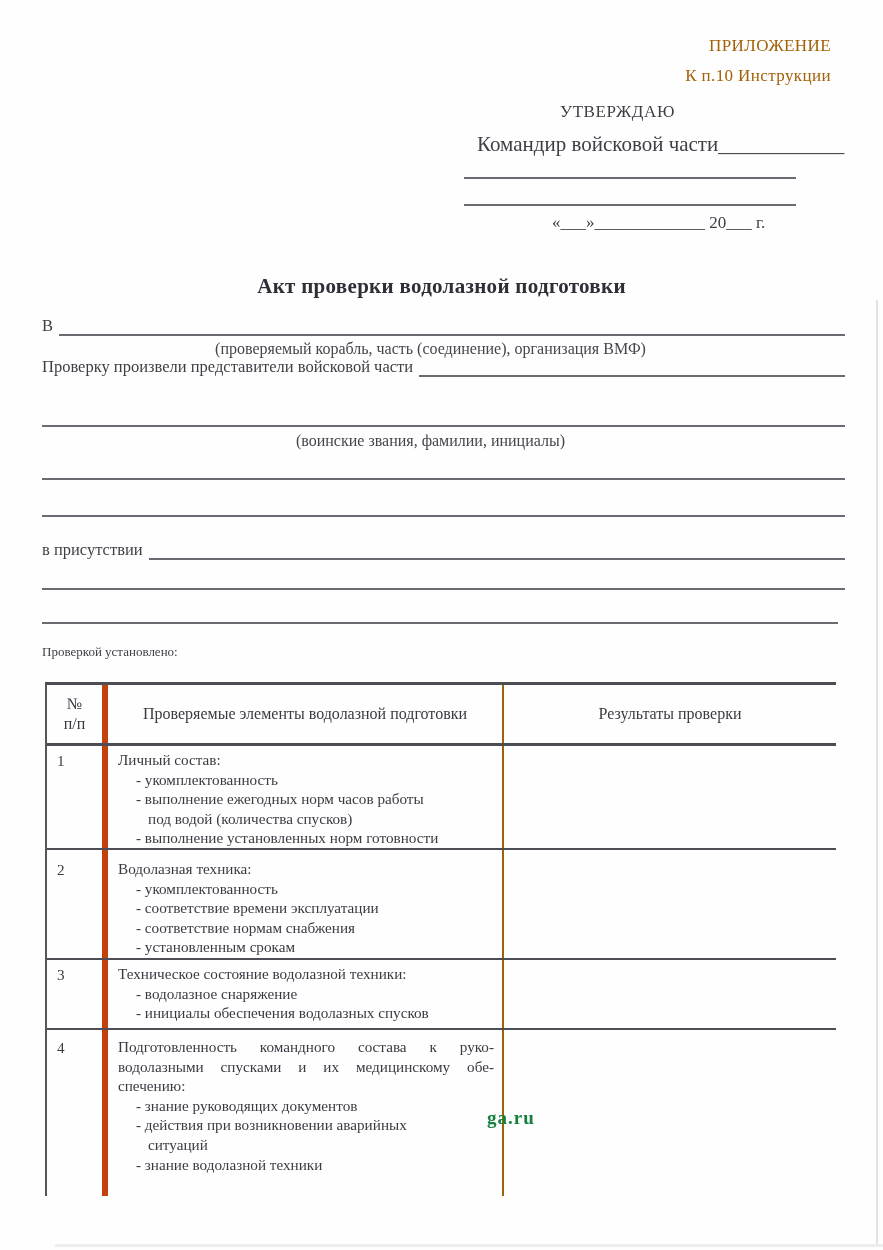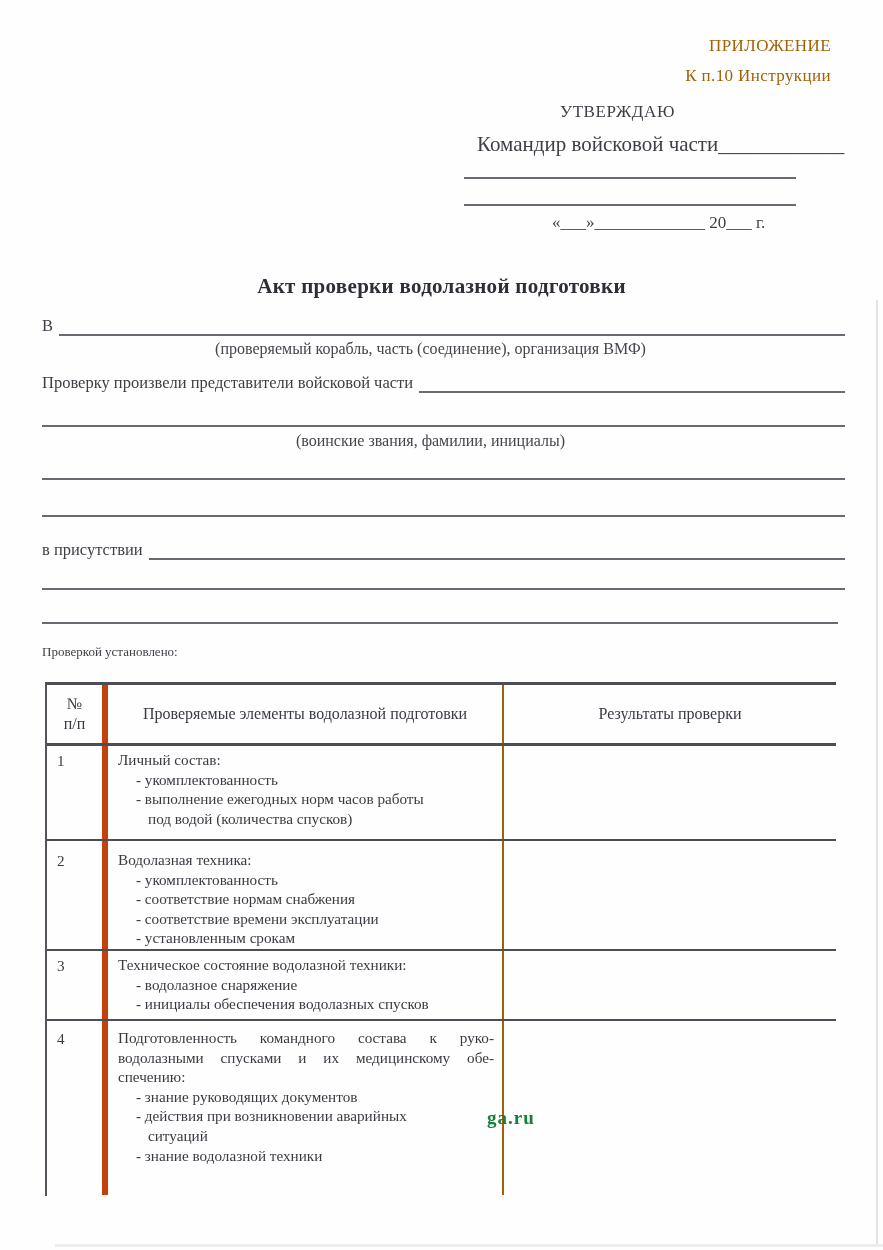--- a/index.html
+++ b/index.html
@@ -77,21 +77,21 @@
   <div class="abs approve-date">«___»_____________ 20___ г.</div>
 
   <div class="abs doc-title">Акт проверки водолазной подготовки</div>
 
   <div class="abs f-row" style="top:315px;">
     <span class="lbl">В</span>
     <span class="u-line"></span>
   </div>
   <div class="abs caption" style="top:340px;">(проверяемый корабль, часть (соединение), организация ВМФ)</div>
 
-  <div class="abs f-row" style="top:372px;">
+  <div class="abs f-row" style="top:356px;">
     <span class="lbl">Проверку произвели представители войсковой части</span>
     <span class="u-line"></span>
   </div>
 
   <div class="abs blank-rule full-rule" style="top:425px;"></div>
   <div class="abs caption" style="top:432px;">(воинские звания, фамилии, инициалы)</div>
   <div class="abs blank-rule full-rule" style="top:478px;"></div>
   <div class="abs blank-rule full-rule" style="top:515px;"></div>
 
   <div class="abs f-row" style="top:539px;">
@@ -113,30 +113,31 @@
         <div class="t-cell c-elem h-center">Проверяемые элементы водолазной подготовки</div>
         <div class="t-cell c-res h-center">Результаты проверки</div>
       </div>
       <div class="t-row r1">
         <div class="t-cell c-num">1</div>
         <div class="t-cell c-elem">
           <div class="line l-plain">Личный состав:</div>
           <div class="line l-item">- укомплектованность</div>
           <div class="line l-item">- выполнение ежегодных норм часов работы</div>
           <div class="line l-cont">под водой (количества спусков)</div>
+          <div class="line l-item">- выполнение установленных норм готовности</div>
         </div>
         <div class="t-cell c-res"></div>
       </div>
       <div class="t-row r2">
         <div class="t-cell c-num">2</div>
         <div class="t-cell c-elem">
           <div class="line l-plain">Водолазная техника:</div>
           <div class="line l-item">- укомплектованность</div>
+          <div class="line l-item">- соответствие времени эксплуатации</div>
           <div class="line l-item">- соответствие нормам снабжения</div>
-          <div class="line l-item">- соответствие времени эксплуатации</div>
           <div class="line l-item">- установленным срокам</div>
         </div>
         <div class="t-cell c-res"></div>
       </div>
       <div class="t-row r3">
         <div class="t-cell c-num">3</div>
         <div class="t-cell c-elem">
           <div class="line l-plain">Техническое состояние водолазной техники:</div>
           <div class="line l-item">- водолазное снаряжение</div>
           <div class="line l-item">- инициалы обеспечения водолазных спусков</div>

